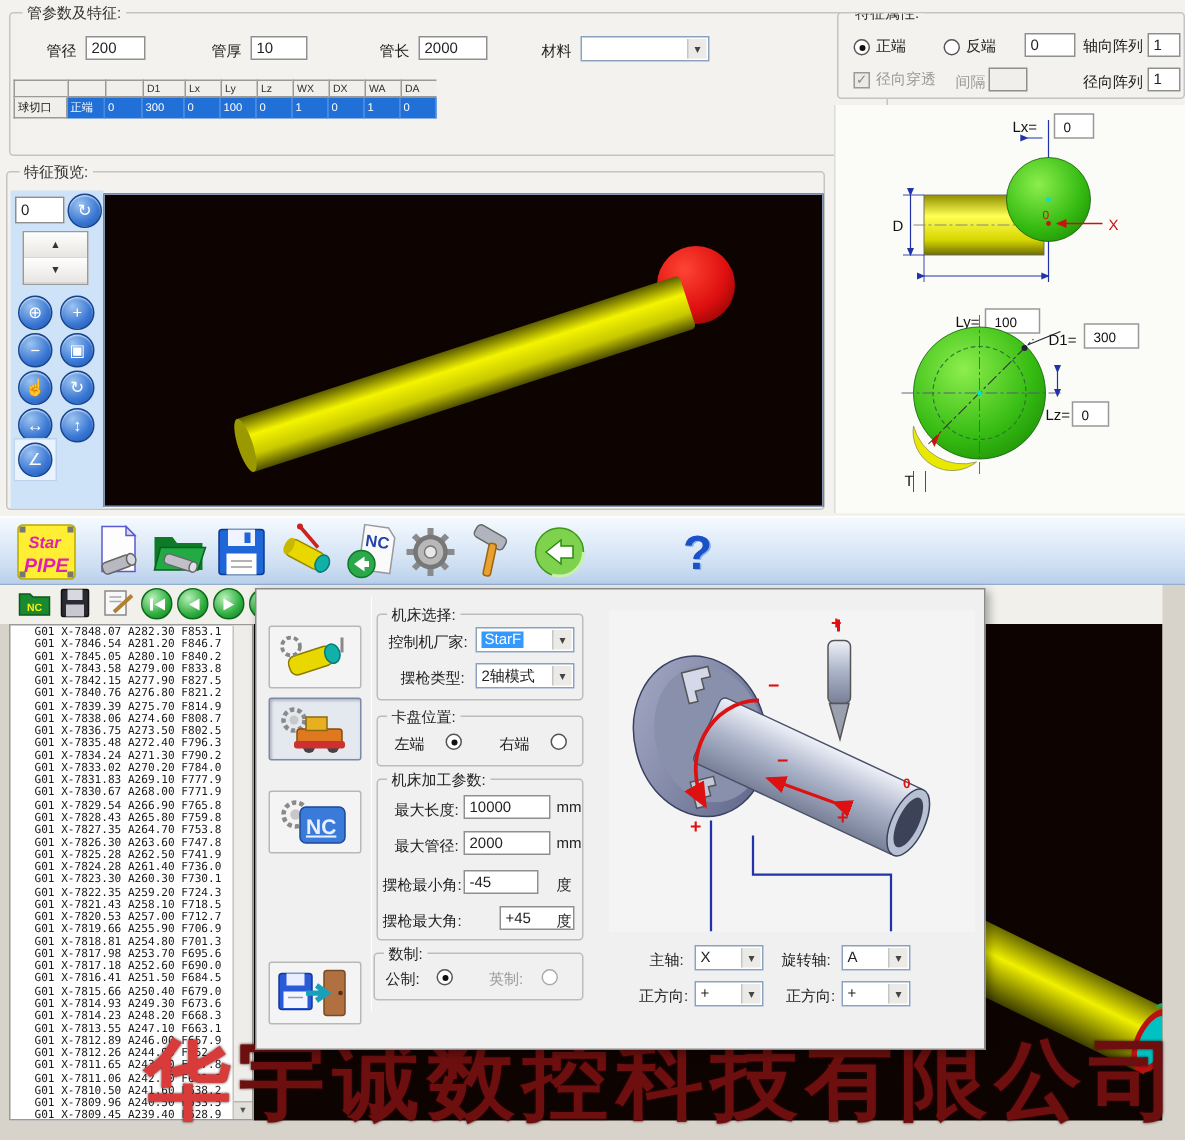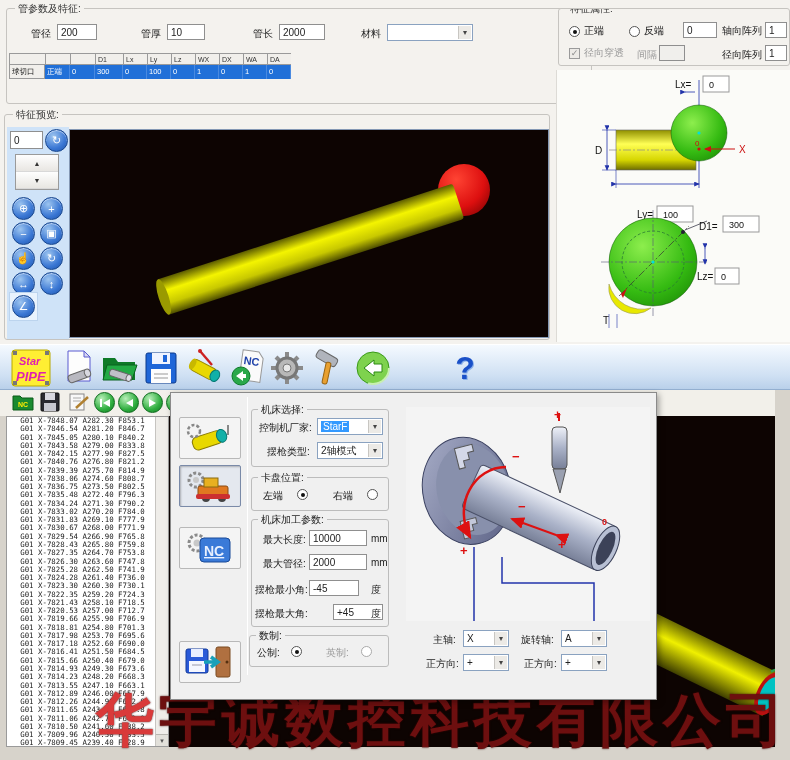--- a/index.html
+++ b/index.html
@@ -53,21 +53,21 @@
   .tb-icon { position:absolute; top:2px; width:42px; height:42px; display:flex; align-items:center; justify-content:center; }
 
   
   #bottom { position:absolute; left:0; top:390px; width:790px; height:370px; background:#d7d3cb; }
   #nc-toolbar { position:absolute; left:0; top:0; width:790px; height:26px; background:#f2f0ea; }
   .nc-ic { position:absolute; top:2px; }
   .mediabtn { width:21px; height:21px; border-radius:50%; background:radial-gradient(circle at 35% 30%, #b8f0b8, #2fae3f 60%, #117a22); border:1px solid #0d6a1c; display:flex; align-items:center; justify-content:center; }
   #sim-view { position:absolute; left:169px; top:26px; width:606px; height:331px; background:#0d0402; }
   #gcode-panel { position:absolute; left:6px; top:26px; width:163px; height:331px; background:#fff; border:1px solid #9a9a9a; display:flex; }
   #gcode-list { width:148px; overflow:hidden; }
-  .gcode-line { height:8.28px; line-height:8.4px; font-family:"DejaVu Sans Mono", monospace; font-size:7.4px; white-space:pre; padding-left:3px; color:#1a1a1a;text-align:center; }
+  .gcode-line { height:8.28px; line-height:8.4px; font-family:"DejaVu Sans Mono", monospace; font-size:7.4px; white-space:pre; padding-left:16px; color:#1a1a1a; }
   #gcode-scroll { width:13px; background:#efede9; border-left:1px solid #c6c4c0; position:relative; }
   #gcode-scroll .sb-down { position:absolute; bottom:0; left:0; width:12px; height:12px; background:#e2e0da; border-top:1px solid #b8b6b0; font-size:7px; color:#555; text-align:center; line-height:11px; }
   #right-strip { position:absolute; right:0; top:0; width:15px; height:370px; background:#d7d3cb; }
   #bottom-strip { position:absolute; left:0; bottom:0; width:790px; height:4px; background:#d7d3cb; }
 
   #watermark { position:absolute; left:96px; top:292px; z-index:5; font-size:58px; font-weight:bold; letter-spacing:5px; white-space:nowrap; color:#6d0f0f; text-shadow:0 0 2px #3a0505; }
   #watermark .wfirst { color:#d93a3a; }
 
   
   #dlg { position:absolute; left:170px; top:2px; width:487px; height:308px; background:#f0f0f0; border:1px solid #8a8a8a; z-index:10; box-shadow:2px 2px 6px rgba(0,0,0,.35); }

